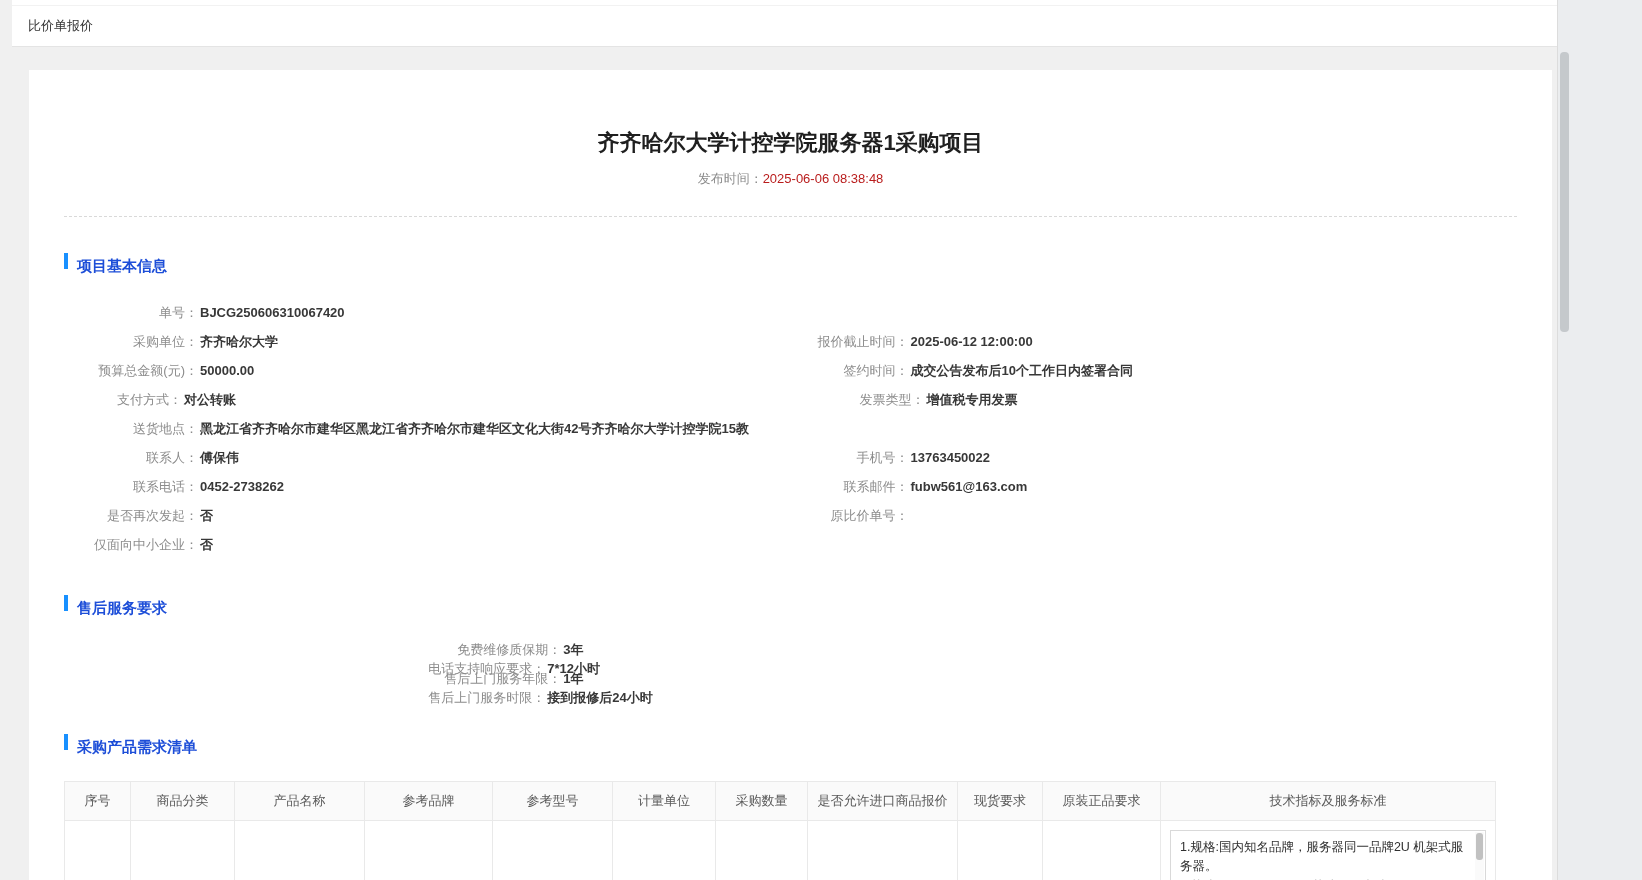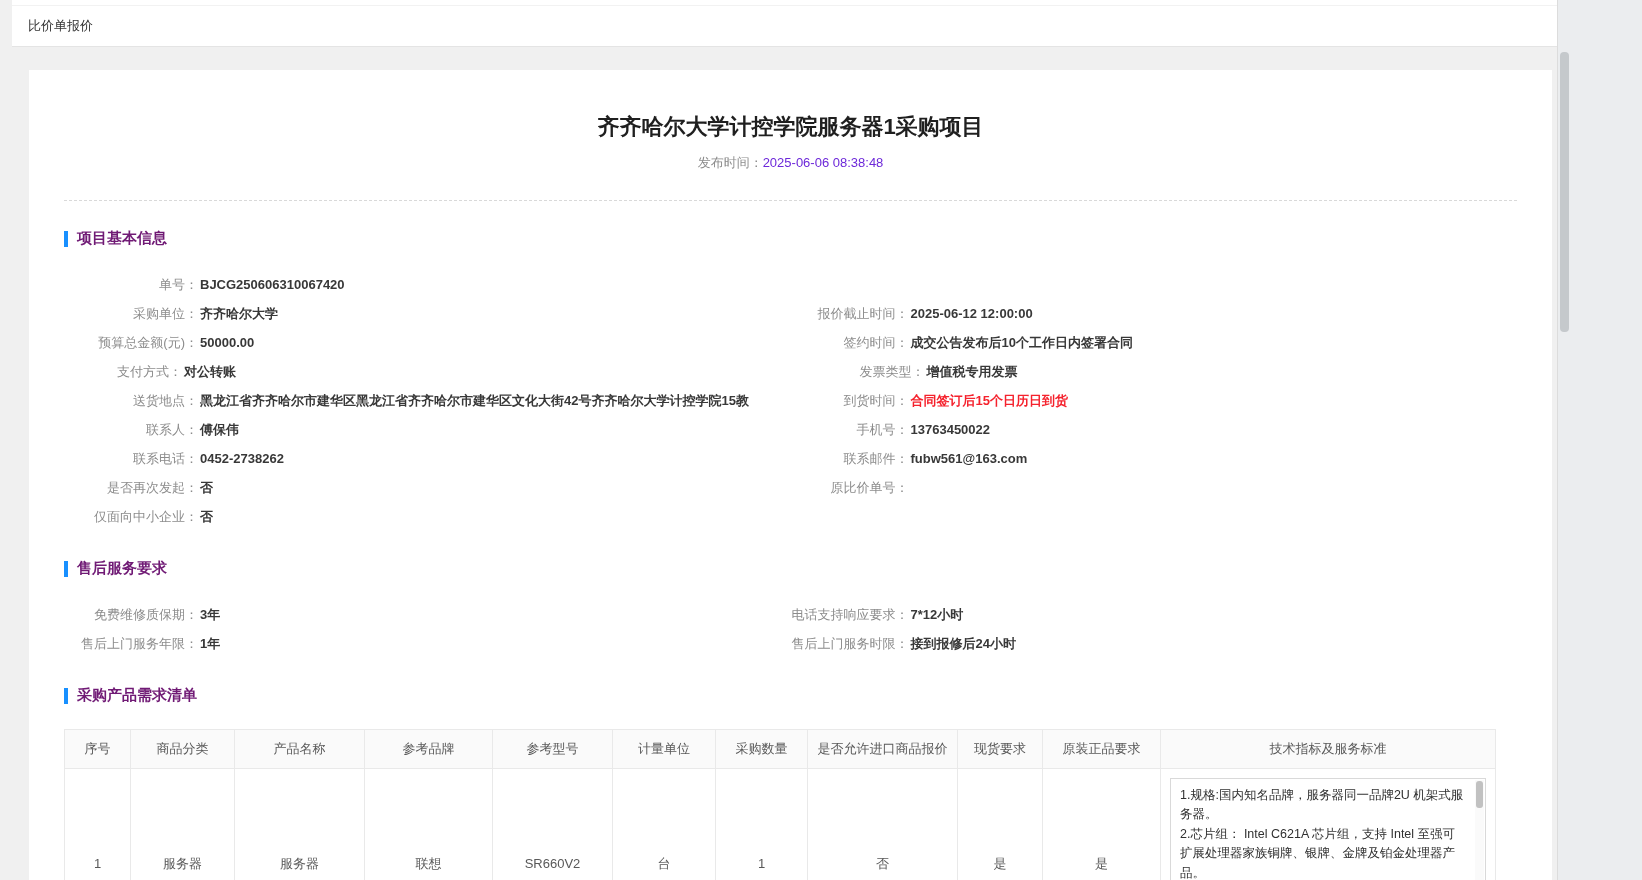--- a/index.html
+++ b/index.html
@@ -8,42 +8,42 @@
   .viewport { position:absolute; left:12px; top:0; width:1557px; height:880px; overflow:hidden; }
 
   
   .topstrip { height:6px; background:#fff; border-bottom:1px solid #f2f2f2; }
   .topbar { height:41px; background:#fff; border-bottom:1px solid #e4e4e4;
     display:flex; align-items:center; padding-left:16px; }
   .topbar .crumb { font-size:13px; color:#333; }
 
   
   .card { background:#fff; margin:23px 17px 0 17px; width:1523px; height:810px;
-    padding:0 35px 40px 35px; overflow:hidden; }
+    padding:16px 35px 40px 35px; overflow:hidden; }
   .doc-title { margin-top:42px; text-align:center; font-size:22px; font-weight:bold; color:#1f1f1f; }
   .pub-line { margin-top:12px; text-align:center; font-size:13px; }
   .pub-line .lab { color:#8c8c8c;margin-top:20px; }
-  .pub-line .val { color:#6d28d9; }
+  .pub-line .val { color:#b91c1c; }
   .dash-divider { margin-top:28px; border-top:1px dashed #d9d9d9; height:0; }
 
   
   .sec-head { display:flex; align-items:center; margin-top:28px; }
   .sec-bar { width:4px; height:16px; background:#1890ff; margin-right:9px; }
-  .sec-title { font-size:15px; font-weight:bold; color:#701a75; }
+  .sec-title { font-size:15px; font-weight:bold; color:#1d4ed8;margin-top:12px; }
 
   .field-rows { margin-top:22px; }
   .f-row { display:flex; height:29px; align-items:center; font-size:13px; }
   .f-half { width:50%; display:flex; align-items:flex-start; line-height:19px; }
   .f-label { color:#8c8c8c; text-align:right; flex-shrink:0; }
   .half-l .f-label { width:134px; }
   .half-r .f-label { width:118px; }
   .f-value { color:#383838; padding-left:2px; white-space:nowrap;font-weight:bold; }
   .f-value.red { color:#f5222d; }
 
-  .aftersales .f-row { height:29px; }
+  .aftersales .f-row { height:29px;flex-direction:column; }
 
   
   .req-table { margin-top:24px; border-collapse:collapse; table-layout:fixed; width:1431px;
     font-size:13px; }
   .req-table th, .req-table td { border:1px solid #e9e9e9; text-align:center; vertical-align:middle;
     color:#595959; font-weight:normal; }
   .req-table thead th { height:39px; background:#fafafa; }
   .req-table td.data-cell { height:190px; background:#fff; }
   .req-table td.spec-cell { padding:9px; vertical-align:top; }
   .spec-box { position:relative; border:1px solid #d9d9d9; background:#fff; height:168px;
@@ -119,24 +119,20 @@
           </div>
         <div class="f-half half-l">
             <span class="f-label">发票类型：</span>
             <span class="f-value">增值税专用发票</span>
           </div>
       </div>
       <div class="f-row">
         <div class="f-half half-l">
             <span class="f-label">送货地点：</span>
             <span class="f-value">黑龙江省齐齐哈尔市建华区黑龙江省齐齐哈尔市建华区文化大街42号齐齐哈尔大学计控学院15教</span>
-          </div>
-        <div class="f-half half-r">
-            <span class="f-label">到货时间：</span>
-            <span class="f-value red">合同签订后15个日历日到货</span>
           </div>
       </div>
       <div class="f-row">
         <div class="f-half half-l">
             <span class="f-label">联系人：</span>
             <span class="f-value">傅保伟</span>
           </div>
         <div class="f-half half-r">
             <span class="f-label">手机号：</span>
             <span class="f-value">13763450022</span>

